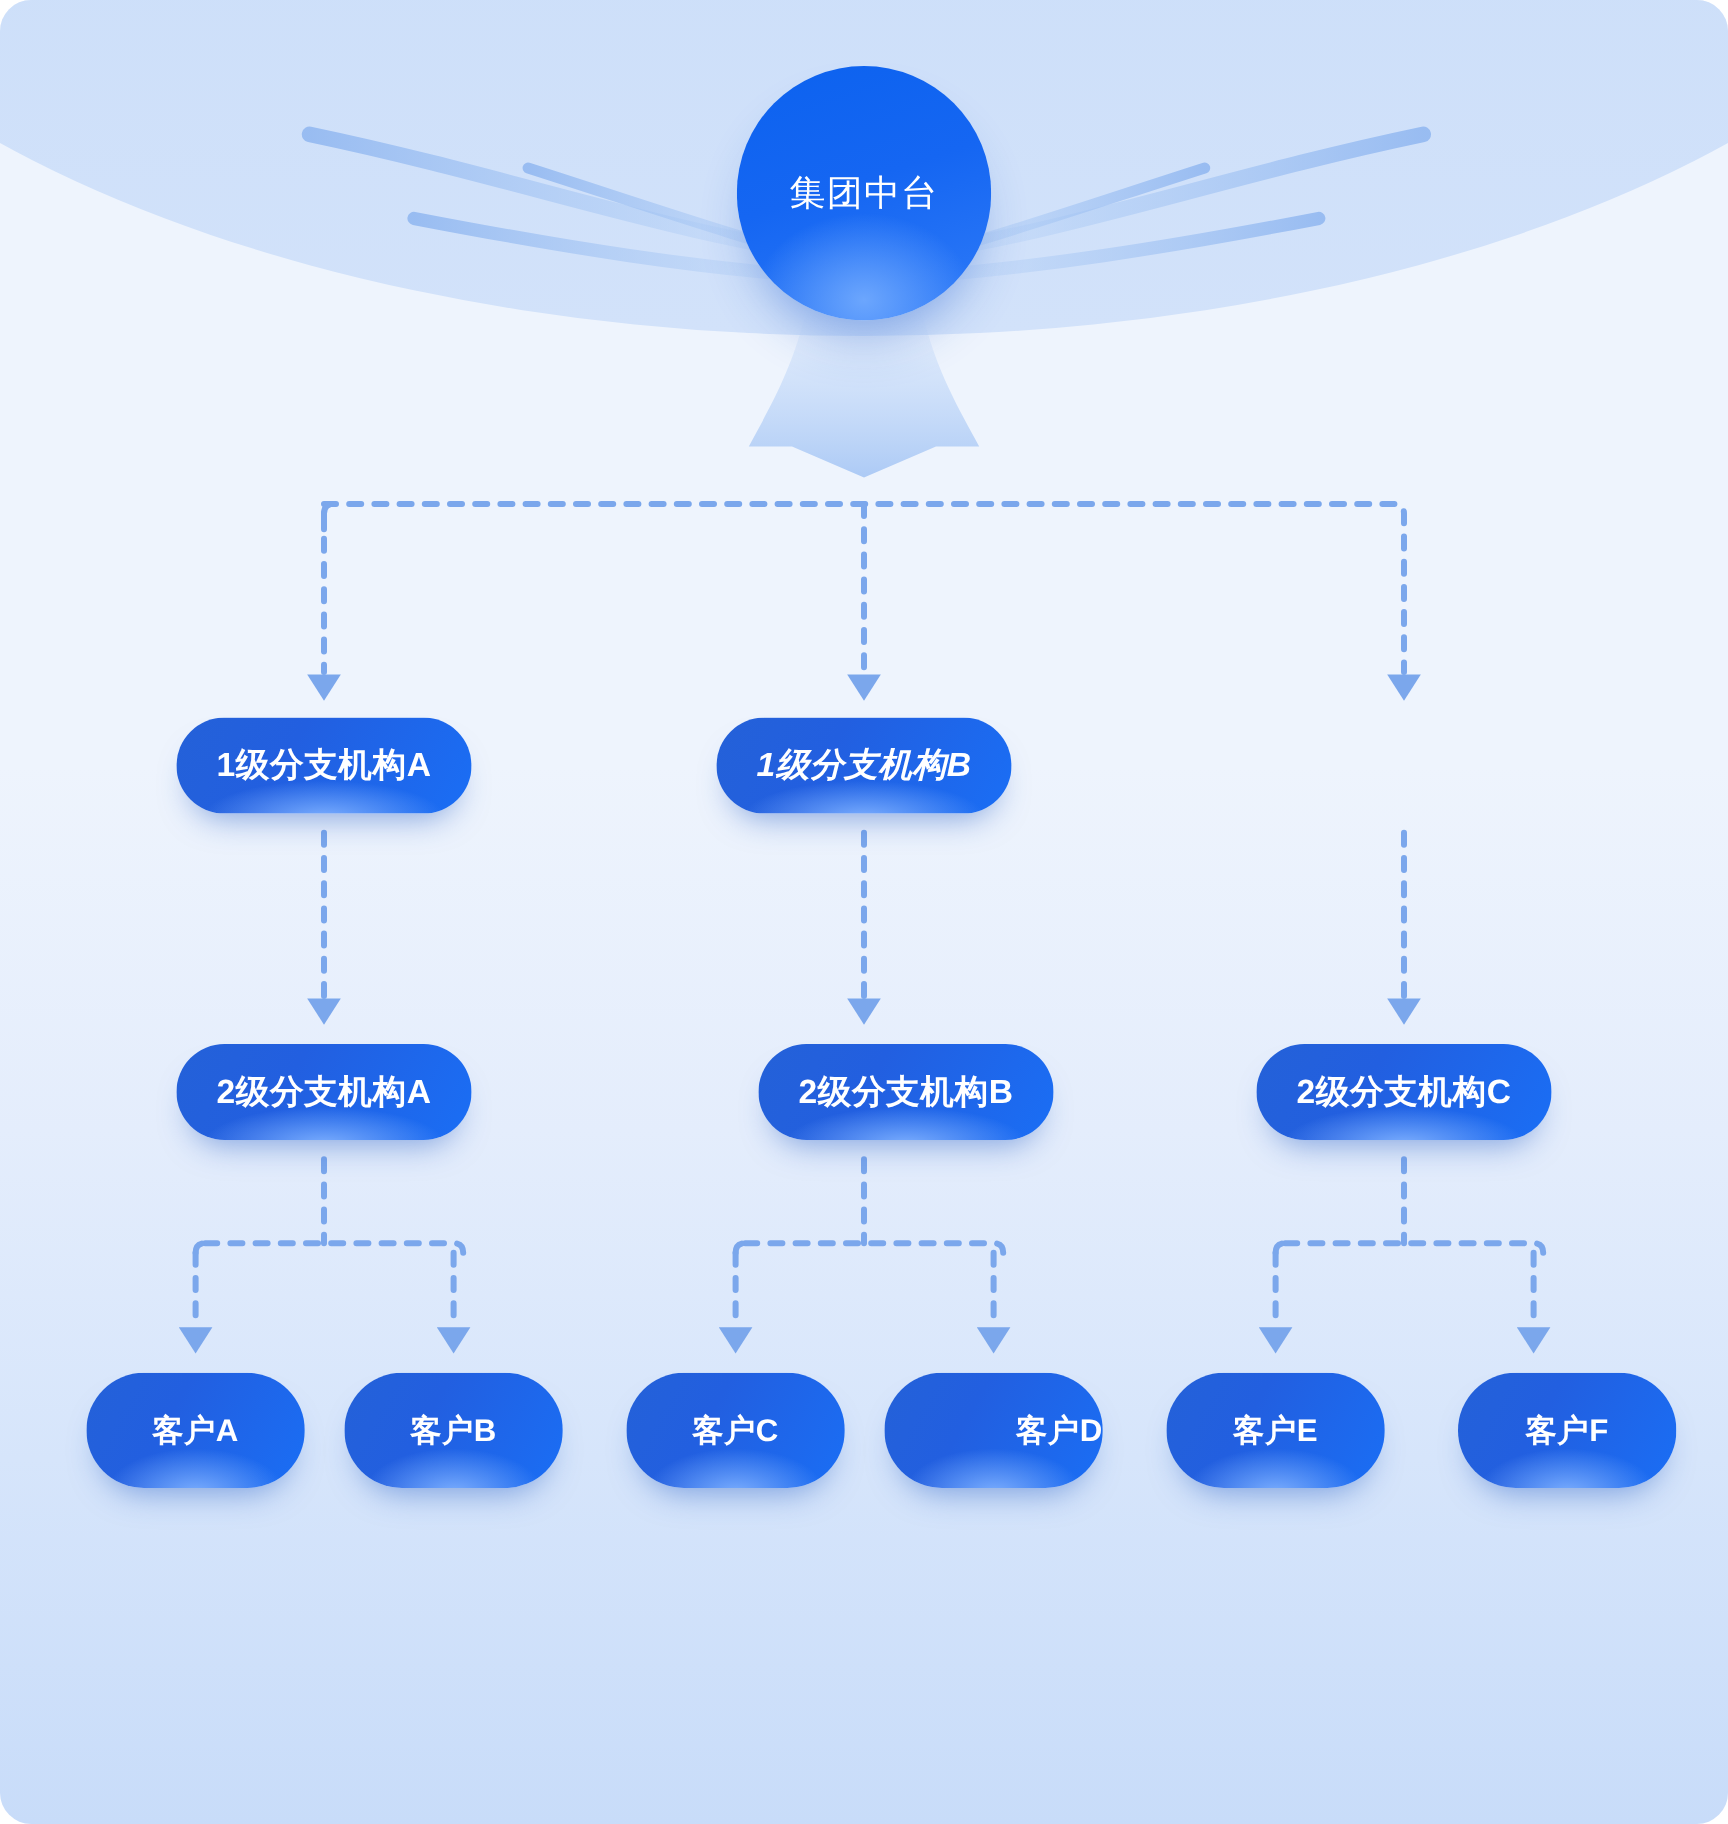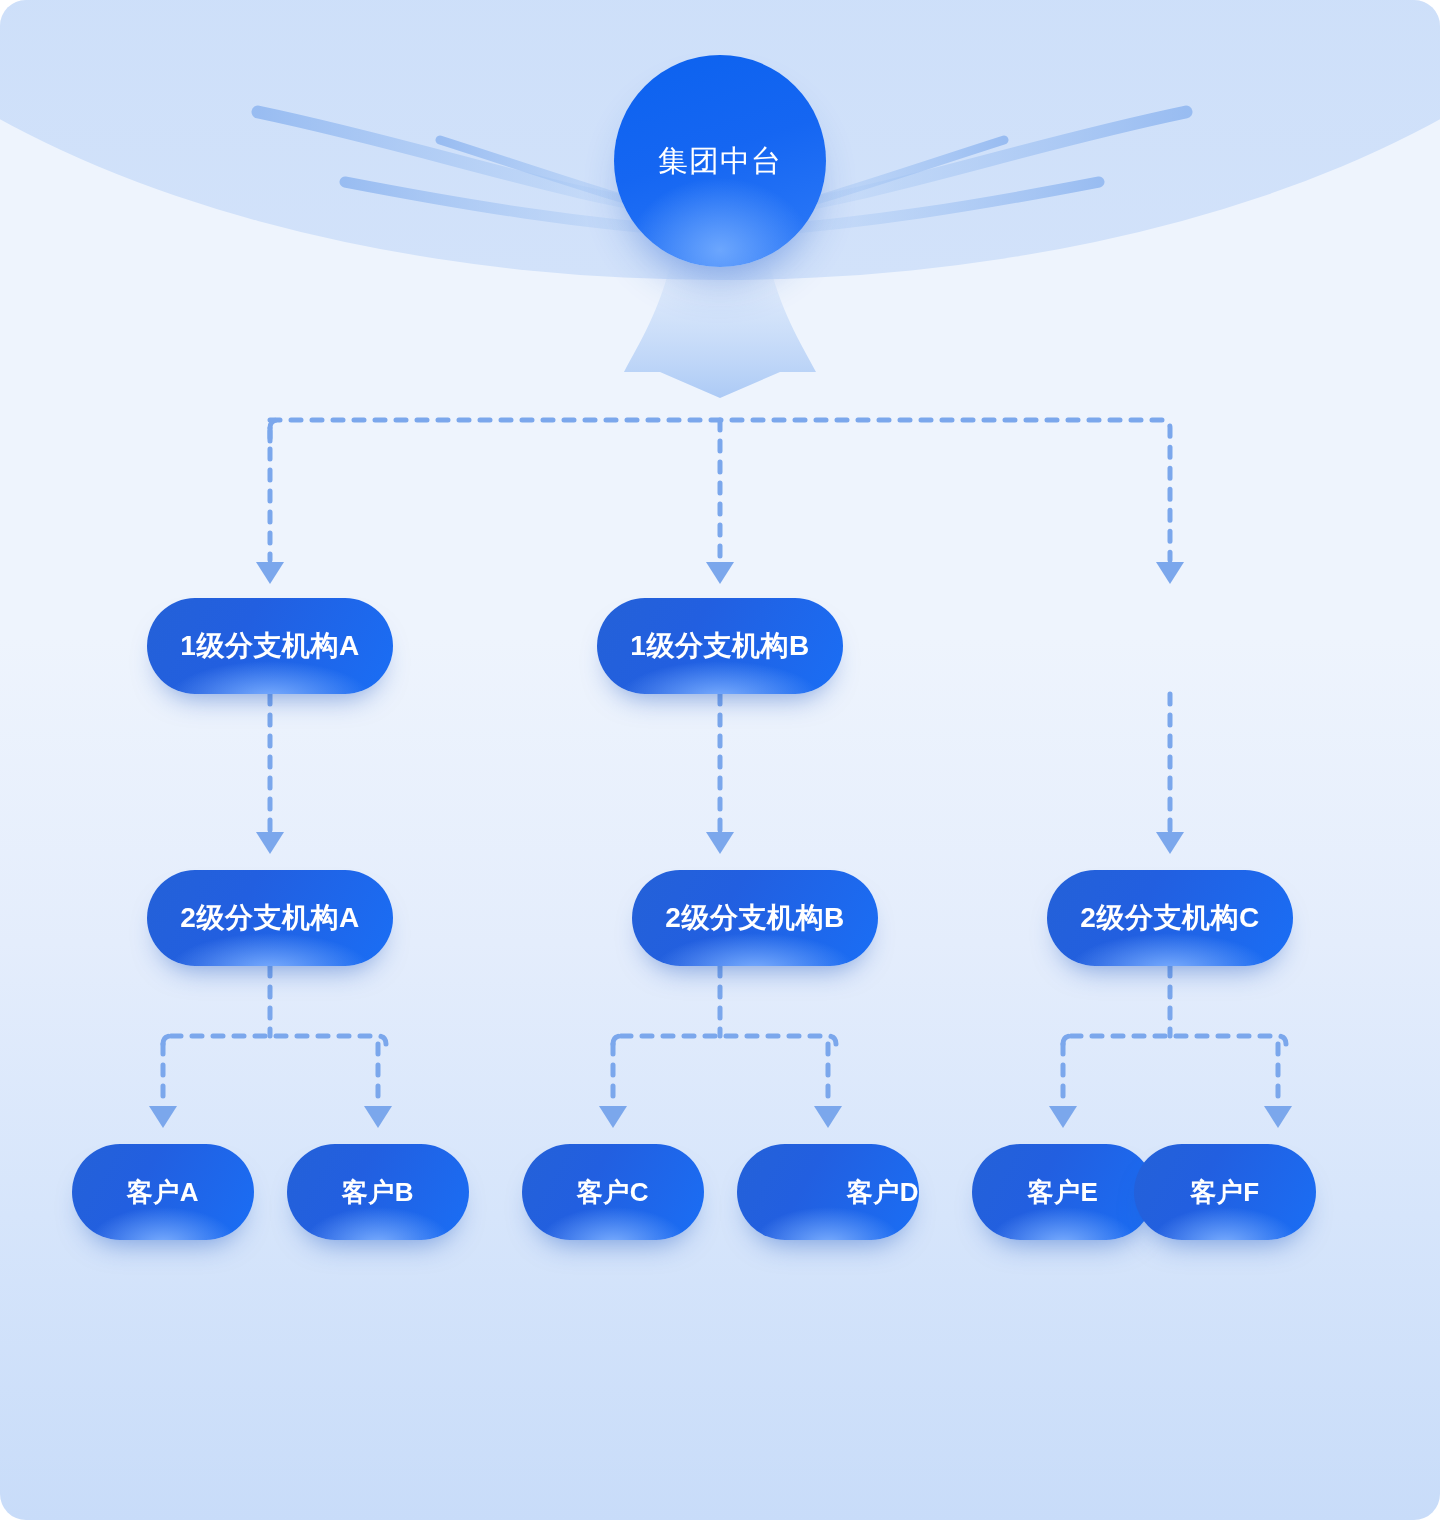--- a/index.html
+++ b/index.html
@@ -83,21 +83,21 @@
 
   .pill {
     border-radius: 999px;
     font-weight: 700;
     background:
       radial-gradient(ellipse 62% 58% at 50% 104%, rgba(126,176,255,0.95) 0%, rgba(126,176,255,0) 66%),
       linear-gradient(120deg, #2461d8 0%, #225fe0 38%, #1a6ef5 100%);
     box-shadow: 0 16px 26px -12px rgba(36,92,196,0.5);
   }
 
-  .lvl { width: 246px; height: 96px; font-size: 28px; letter-spacing: .5px; }
+  .lvl { width: 246px; height: 80px; font-size: 28px; letter-spacing: .5px; }
   .cust { width: 182px; height: 96px; font-size: 26px; letter-spacing: .5px; }
 
   .node-label { pointer-events: none; white-space: nowrap; }
 </style>
 </head>
 <body>
 
 <div id="canvas">
   <div class="card">
 
@@ -193,21 +193,21 @@
       </g>
     </svg>
 
     <div class="node hub">
       <span class="node-label">集团中台</span>
     </div>
 
     <div class="node pill lvl" style="left:147px;  top:598px;">
       <span class="node-label">1级分支机构A</span>
     </div>
-    <div class="node pill lvl" style="left:597px;  top:598px;">
+    <div class="node pill lvl" style="left:597px;  top:598px;font-style:italic;">
       <span class="node-label">1级分支机构B</span>
     </div>
 
     <div class="node pill lvl" style="left:147px;  top:870px;text-align:right;">
       <span class="node-label">2级分支机构A</span>
     </div>
     <div class="node pill lvl" style="left:632px;  top:870px;">
       <span class="node-label">2级分支机构B</span>
     </div>
     <div class="node pill lvl" style="left:1047px; top:870px;">
@@ -222,18 +222,18 @@
     </div>
     <div class="node pill cust" style="left:522px;  top:1144px;">
       <span class="node-label">客户C</span>
     </div>
     <div class="node pill cust" style="left:737px;  top:1144px;justify-content:flex-end;">
       <span class="node-label">客户D</span>
     </div>
     <div class="node pill cust" style="left:972px;  top:1144px;">
       <span class="node-label">客户E</span>
     </div>
-    <div class="node pill cust" style="left:1134px; top:1144px;align-items:center;">
+    <div class="node pill cust" style="left:1215px; top:1144px;align-items:center;">
       <span class="node-label">客户F</span>
     </div>
 
   </div>
 </div>
 
 </body></html>

